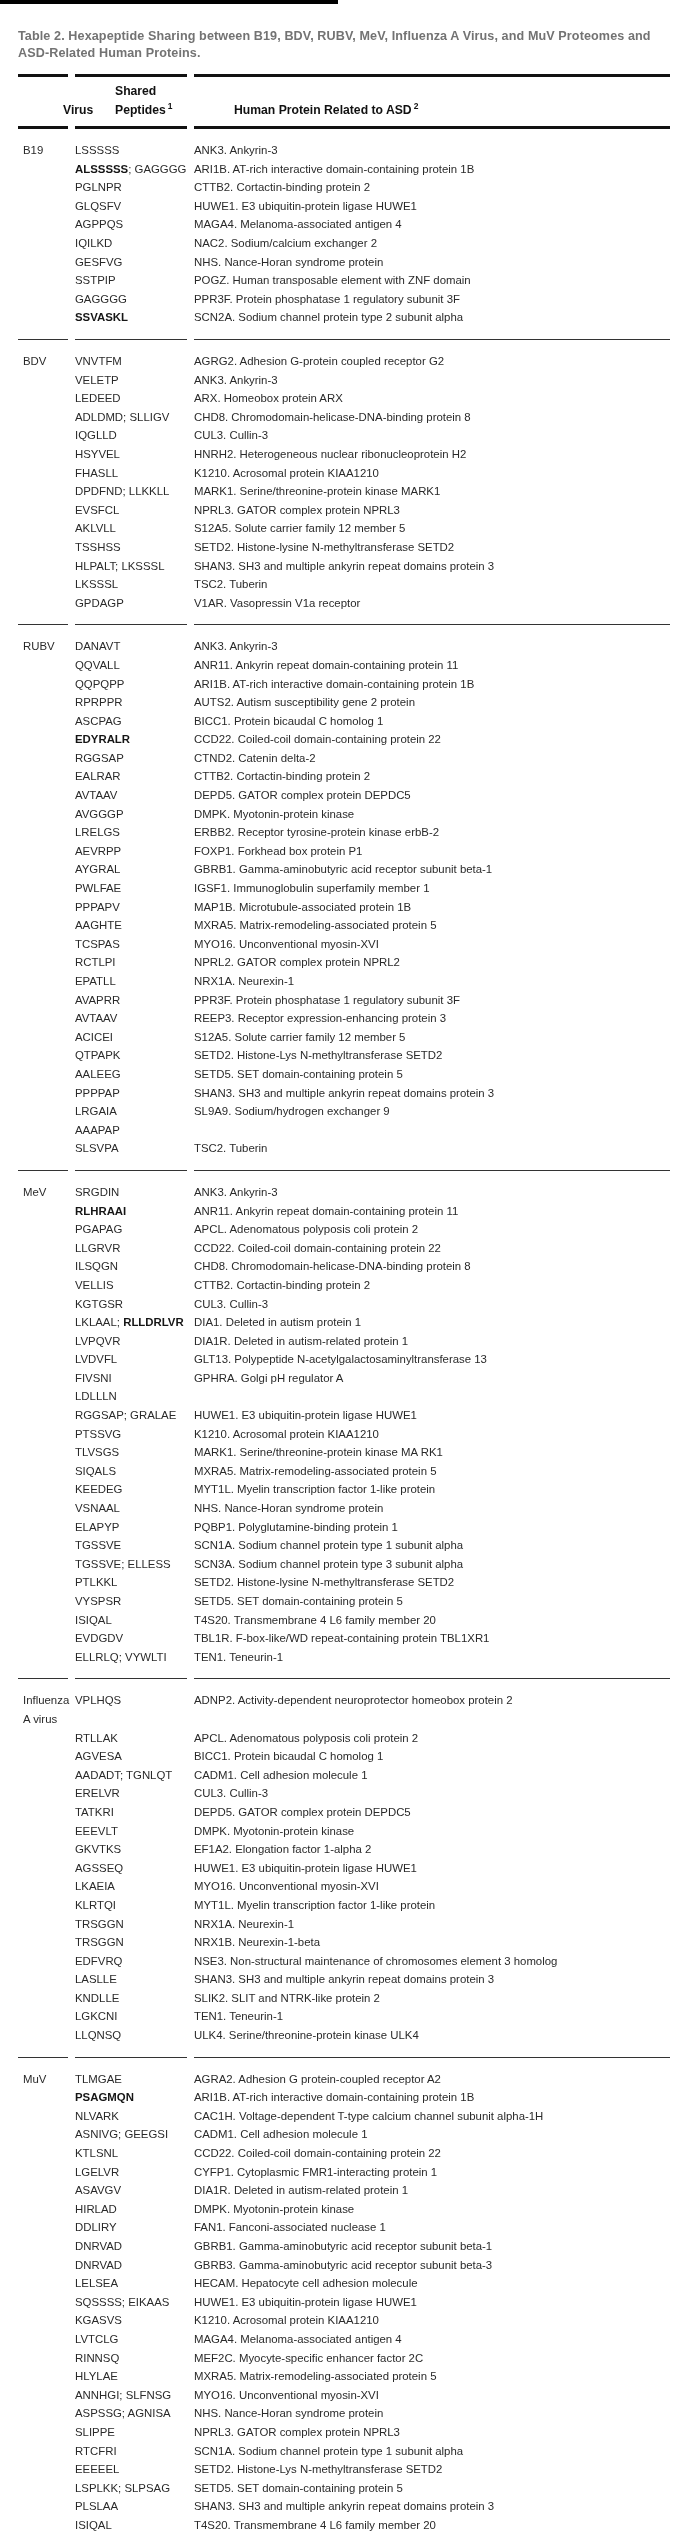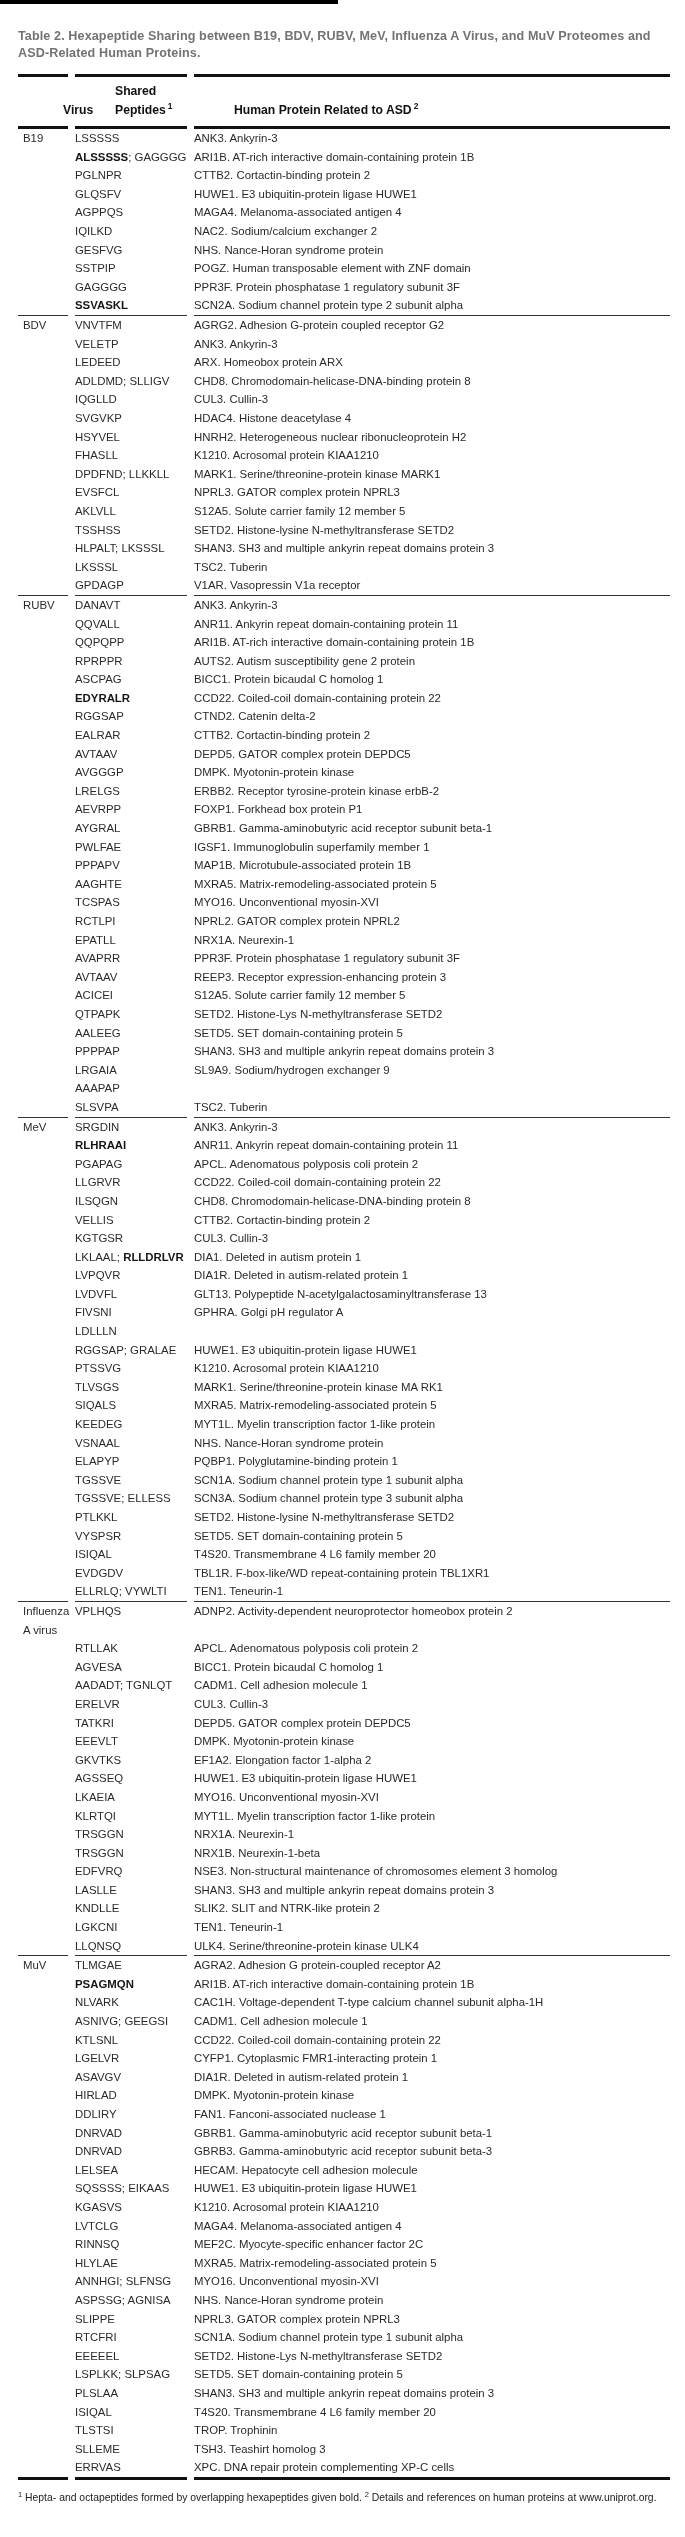--- a/index.html
+++ b/index.html
@@ -14,21 +14,21 @@
     font-weight:bold;font-size:12.6px;line-height:16.5px;color:#737373;
     width:655px;margin:16px 0 13px 0;letter-spacing:0.1px;
   }
   .grid3{display:grid;grid-template-columns:50px 112px 1fr;column-gap:7px;}
   .rule span{display:block;height:0;border-top:3px solid #111;}
   .rule.thin span{border-top:1px solid #333;}
   .header{font-weight:bold;font-size:12.2px;color:#111;padding:7px 0 8px 0;align-items:end;}
   .header .cell{line-height:15px;margin-left:40px;}
   .header sup{font-size:8.5px;vertical-align:super;margin-left:2px;}
   .c-virus{padding-left:5px;white-space:normal;}
-  .sec{padding:0 0;}
+  .sec{padding:12px 0;}
   .row > div{font-size:11.4px;line-height:18.6px;white-space:nowrap;}
   .row .c-virus{white-space:normal;}
   .c-pep b{font-weight:bold;color:#151515;}
   .footnote{margin-top:8px;font-size:10.4px;line-height:13.8px;color:#222;width:650px;}
   .footnote sup{font-size:7.5px;vertical-align:super;}
 </style>
 </head>
 <body>
 
 <div class="top-bar"></div>
@@ -142,25 +142,20 @@
           <div class="c-pep"><span>ADLDMD</span>; <span>SLLIGV</span></div>
           <div class="c-prot">CHD8. Chromodomain-helicase-DNA-binding protein 8</div>
         </div>
         <div class="grid3 row">
           <div class="c-virus"></div>
           <div class="c-pep"><span>IQGLLD</span></div>
           <div class="c-prot">CUL3. Cullin-3</div>
         </div>
         <div class="grid3 row">
           <div class="c-virus"></div>
-          <div class="c-pep"><span>SVGVKP</span></div>
-          <div class="c-prot">HDAC4. Histone deacetylase 4</div>
-        </div>
-        <div class="grid3 row">
-          <div class="c-virus"></div>
           <div class="c-pep"><span>HSYVEL</span></div>
           <div class="c-prot">HNRH2. Heterogeneous nuclear ribonucleoprotein H2</div>
         </div>
         <div class="grid3 row">
           <div class="c-virus"></div>
           <div class="c-pep"><span>FHASLL</span></div>
           <div class="c-prot">K1210. Acrosomal protein KIAA1210</div>
         </div>
         <div class="grid3 row">
           <div class="c-virus"></div>

